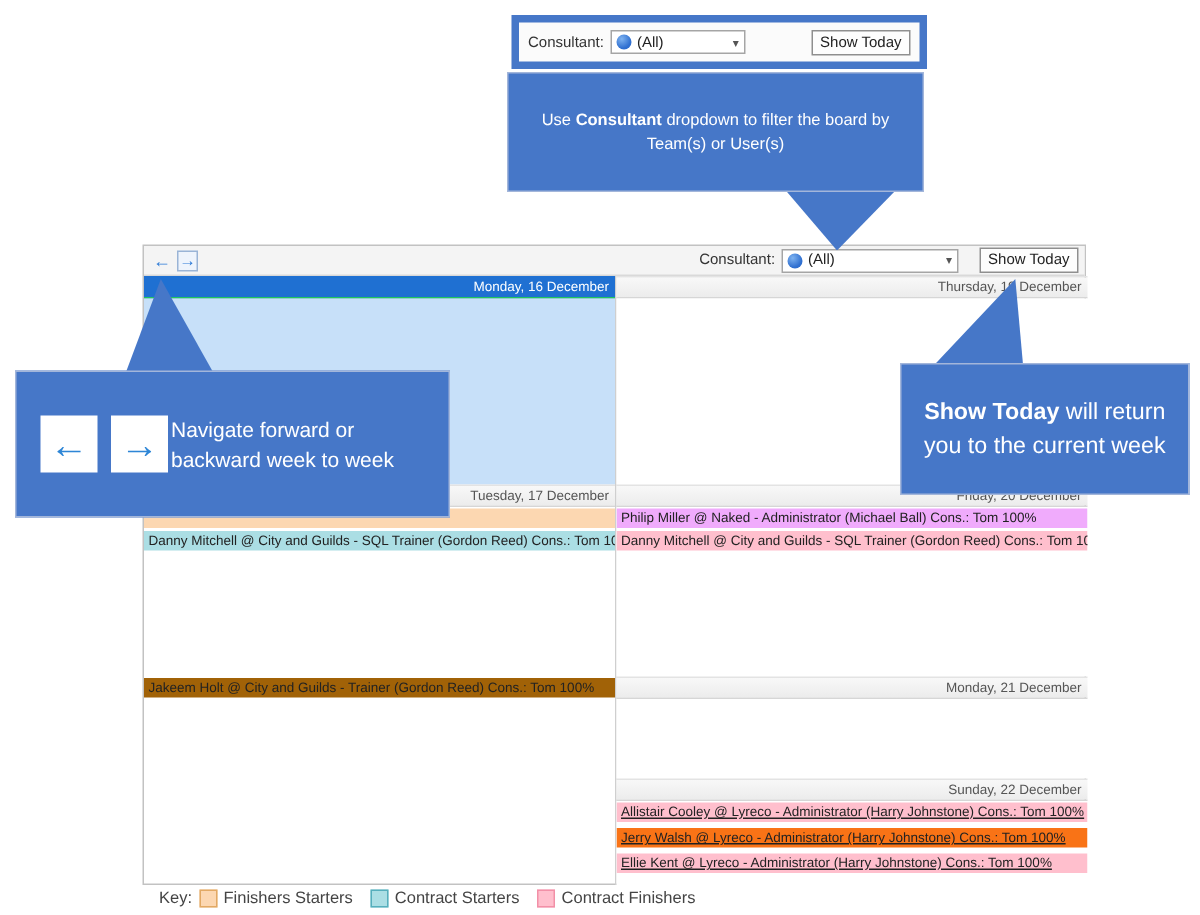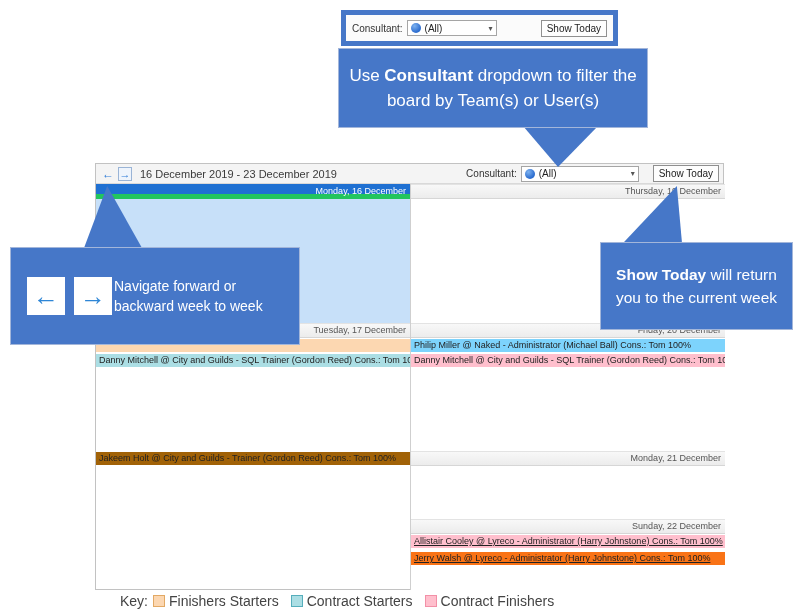--- a/index.html
+++ b/index.html
@@ -28,47 +28,47 @@
   .show-today { margin-left:14px; margin-right:4px; height:17px; background:#fdfdfd;
                 border:1px solid #8f8f8f; font-size:10px; color:#222; padding:0 5px;
                 font-family:"Liberation Sans", sans-serif; cursor:pointer; }
 
   .grid { display:flex; height:406px; }
   .col { width:314px; display:flex; flex-direction:column; }
   .col.right { width:315px; border-left:1px solid #cfcfcf; }
   .day-header { height:15px; background:linear-gradient(#f8f8f8,#ececec);
                 border-bottom:1px solid #d6d6d6; border-top:1px solid #e3e3e3;
                 font-size:9px; color:#555; text-align:right; padding-right:4px; line-height:13px; }
-  .day-header.today { background:#1f70d2; color:#fff; border-top:1px solid #1f70d2; border-bottom:5px solid #22c55e; }
+  .day-header.today { background:#1f70d2; color:#fff; border-top:1px solid #1f70d2; border-bottom:1px solid #22c55e; }
   .day-body { overflow:hidden; background:#fff; }
   .day-body.today { background:#c7e0f9; }
   .entry { height:13px; font-size:9px; color:#222; line-height:13px; padding-left:3px;
            white-space:nowrap; overflow:hidden; margin-top:1px; margin-bottom:2px; cursor:pointer; }
   .col.right .day:nth-of-type(4) .entry { margin-bottom:4px;text-decoration:underline; }
 
   
-  .key-row { position:absolute; left:106px; top:593px; display:flex; align-items:center;
-             font-size:14px; color:#444;padding-left:14px; }
+  .key-row { position:absolute; left:92px; top:593px; display:flex; align-items:center;
+             font-size:11px; color:#444;padding-left:14px; }
   .key-label { margin-right:5px; }
   .swatch { width:12px; height:12px; border:1px solid #999; margin-right:4px; }
   .key-item { display:flex; align-items:center; margin-right:12px; }
 
   
   .co-blue { background:#4677c8; color:#fff; }
   .snippet-frame { position:absolute; left:341px; top:10px; width:277px; height:36px;
                    border:5px solid #4677c8; background:#fbfbfb; display:flex; align-items:center;
                    padding:0 6px; z-index:6; }
   .snippet-frame .consultant-label { font-size:10px; }
   .snippet-frame .dropdown { width:90px; }
   .snippet-frame .show-today { margin-left:auto; margin-right:0; }
 
-  .bubble-top { position:absolute; left:338px; top:48px; width:310px; height:80px;
+  .bubble-top { position:absolute; left:338px; top:48px; width:278px; height:80px;
                 border:1px solid #a3b6da; z-index:6;
                 display:flex; align-items:center; justify-content:center; text-align:center;
-                font-size:17px; line-height:1.5; padding:2px 8px; }
+                font-size:11px; line-height:1.5; padding:2px 8px; }
   .tail { position:absolute; background:#4677c8; z-index:5; }
   .tail-top { left:505px; top:126px; width:100px; height:41px;
               clip-path:polygon(18% 0, 93% 0, 53% 100%); }
   .tail-left { left:84px; top:186px; width:58px; height:62px;
                clip-path:polygon(40% 0, 100% 100%, 0 100%); }
   .tail-right { left:618px; top:186px; width:64px; height:57px;
                 clip-path:polygon(92% 0, 100% 100%, 8% 100%); }
 
   .callout-left { position:absolute; left:10px; top:247px; width:290px; height:98px;
                   border:1px solid #a3b6da; z-index:6; display:flex; align-items:center; }
@@ -85,21 +85,20 @@
 </style>
 </head>
 <body>
 
 <div class="canvas">
 
   <div class="board">
     <div class="board-toolbar">
       <span class="nav-arrow back">←</span>
       <span class="nav-arrow boxed">→</span>
-      <span class="date-range">16 December 2019 - 23 December 2019</span>
       <span class="tb-spacer"></span>
       <span class="consultant-label">Consultant:</span>
       <span class="dropdown">
         <span class="dd-icon"></span>
         <span>(All)</span>
         <span class="dd-caret">▾</span>
       </span>
       <button class="show-today">Show Today</button>
     </div>
     <div class="grid">
@@ -122,33 +121,34 @@
           </div>
         </div>
       <div class="col right" id="right-col">
           <div class="day">
             <div class="day-header">Thursday, 19 December</div>
             <div class="day-body" style="height: 124px;"></div>
           </div>
           <div class="day">
             <div class="day-header">Friday, 20 December</div>
             <div class="day-body" style="height: 113px;">
-              <div class="entry" style="background: #7dd3fc;">Philip Miller @ Naked - Administrator (Michael Ball) Cons.: Tom 100%</div>
+              <div class="entry" style="background: #f0abfc;">Philip Miller @ Naked - Administrator (Michael Ball) Cons.: Tom 100%</div>
               <div class="entry" style="background: rgb(255, 191, 205);">Danny Mitchell @ City and Guilds - SQL Trainer (Gordon Reed) Cons.: Tom 100%</div>
             </div>
           </div>
           <div class="day">
             <div class="day-header">Monday, 21 December</div>
             <div class="day-body" style="height: 53px;"></div>
           </div>
           <div class="day">
             <div class="day-header">Sunday, 22 December</div>
             <div class="day-body" style="height: 56px;">
               <div class="entry" style="background: rgb(255, 191, 205);">Allistair Cooley @ Lyreco - Administrator (Harry Johnstone) Cons.: Tom 100%</div>
               <div class="entry" style="background: #f97316;">Jerry Walsh @ Lyreco - Administrator (Harry Johnstone) Cons.: Tom 100%</div>
+              <div class="entry" style="background: rgb(255, 191, 205);">Ellie Kent @ Lyreco - Administrator (Harry Johnstone) Cons.: Tom 100%</div>
             </div>
           </div>
         </div>
     </div>
   </div>
 
   <div class="key-row">
     <span class="key-label">Key:</span>
     <span id="key-items" style="display:flex;align-items:center;">
         <span class="key-item">

